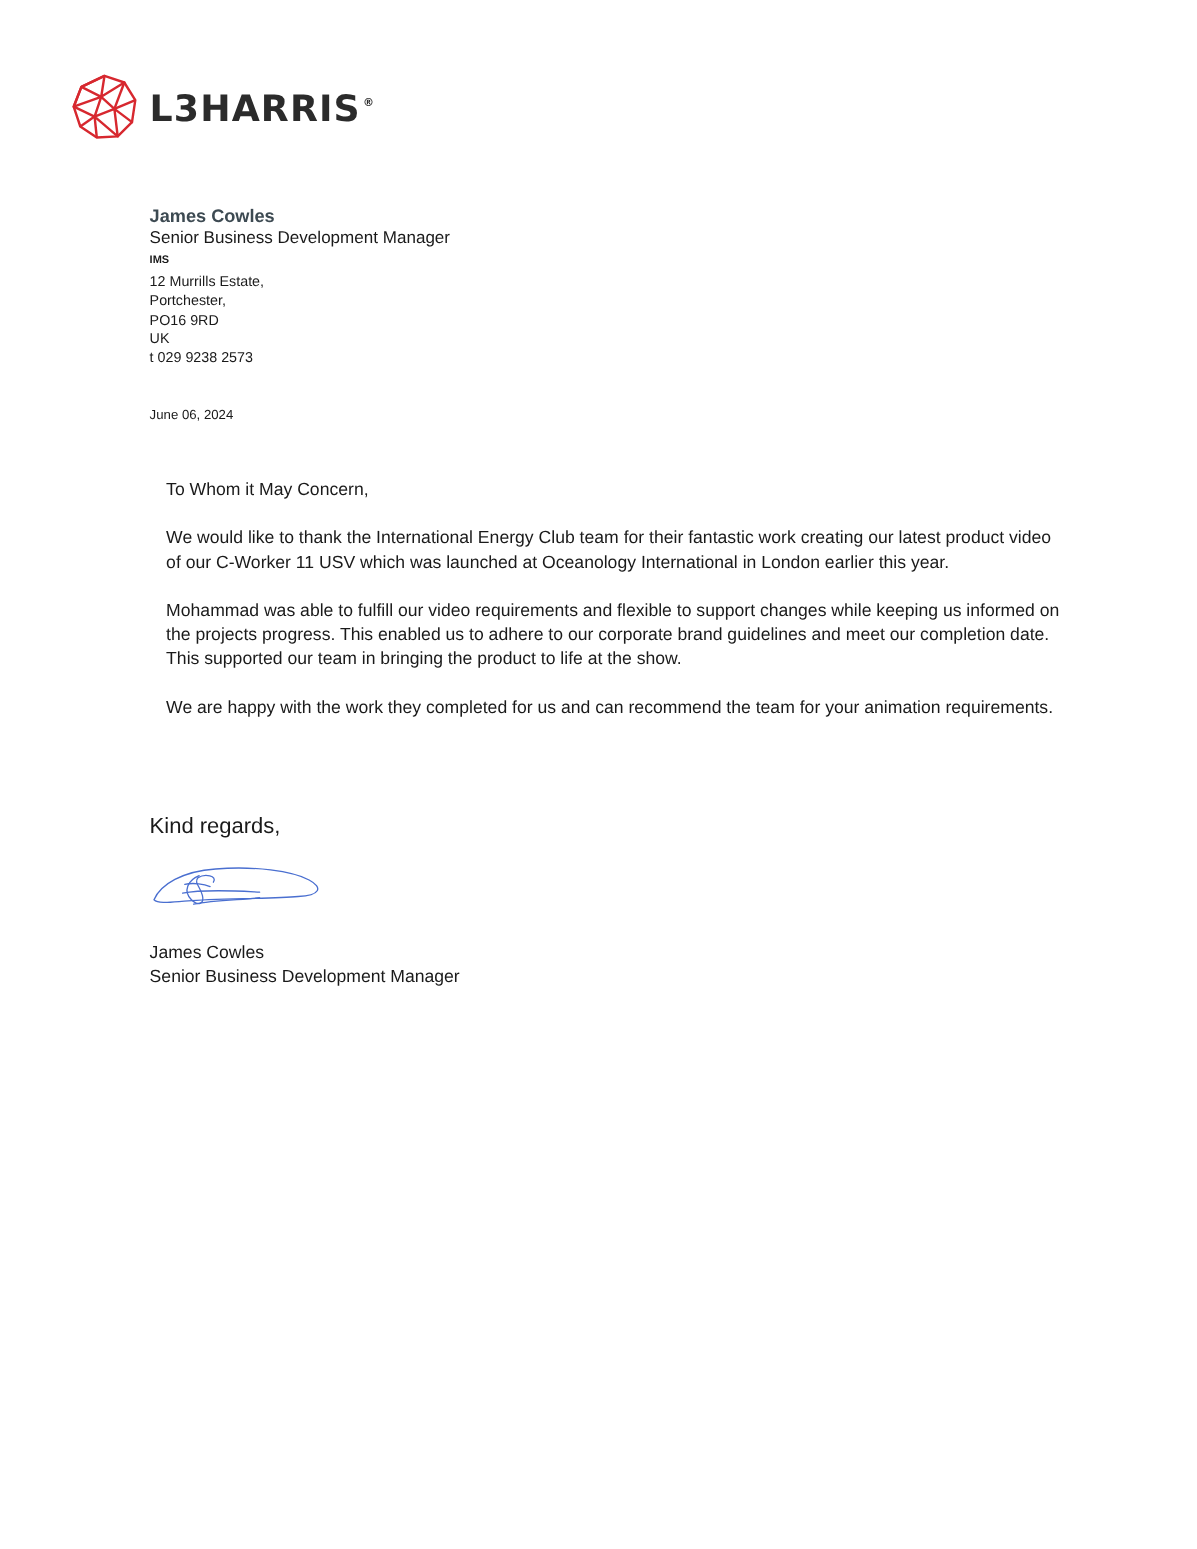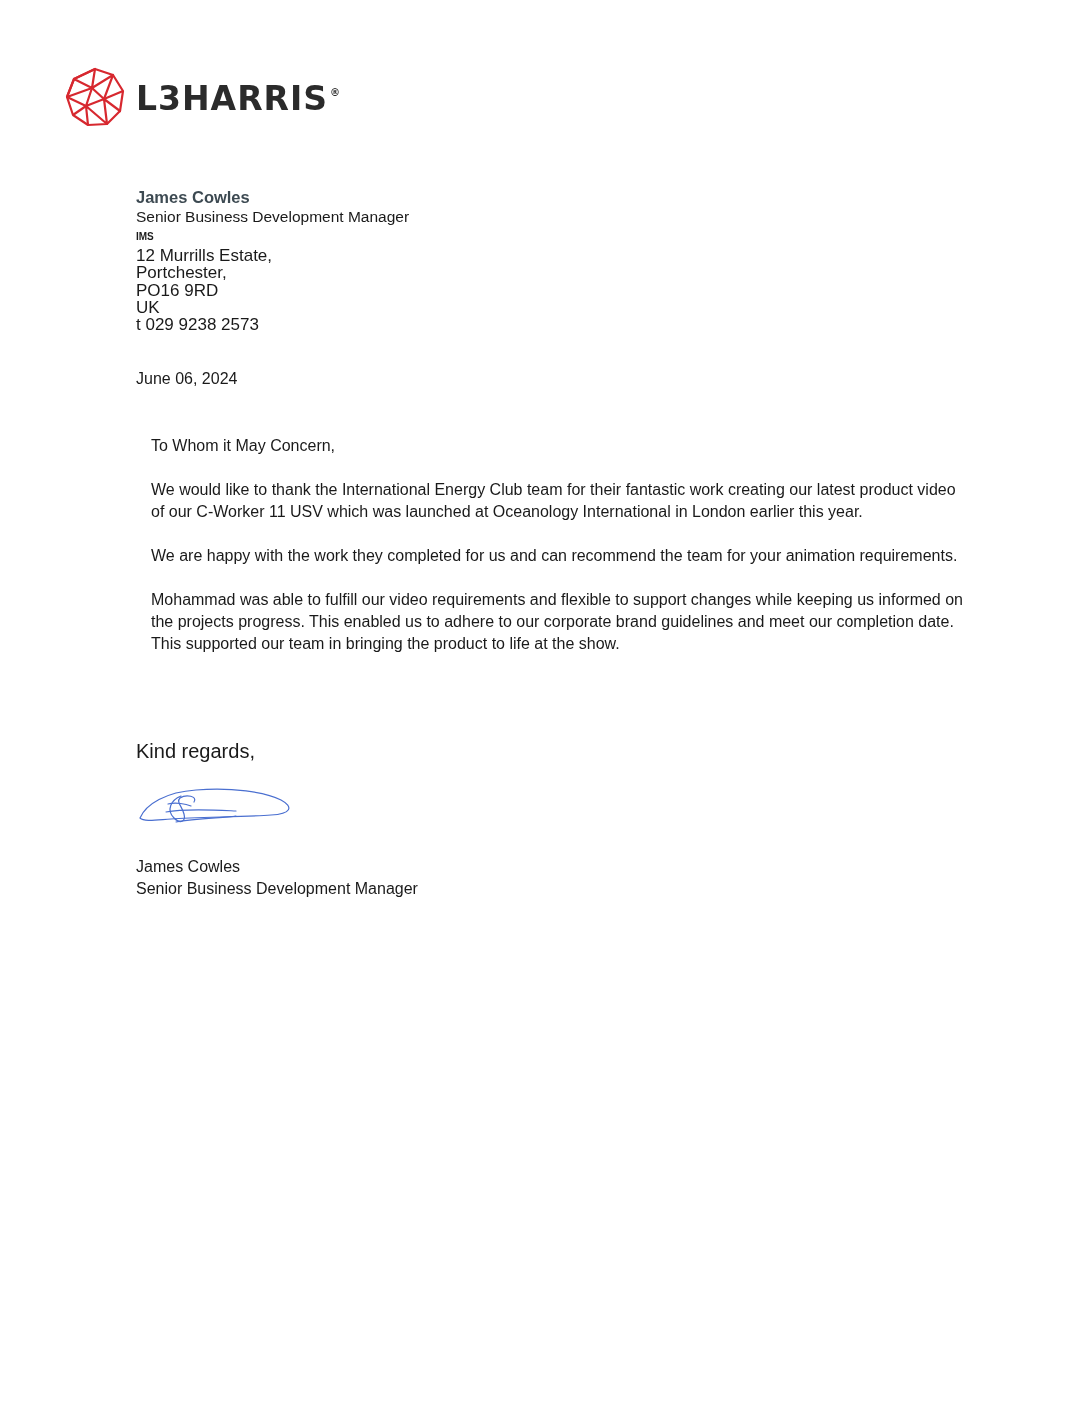--- a/index.html
+++ b/index.html
@@ -7,22 +7,22 @@
          font-family: "Liberation Sans", sans-serif; color: #1a1a1a; }
   .logo { position: absolute; left: 64px; top: 66px; display: flex; align-items: center; }
   .logo svg.mark { width: 62px; height: 62px; }
   .logo .wordmark { font-family: "DejaVu Sans", sans-serif; font-weight: bold; font-size: 33px;
                     color: #2b2b2b; margin-left: 10px; letter-spacing: 1px; position: relative; top: 1px; text-align: center; }
   .logo .reg { font-size: 10px; position: relative; top: -14px; margin-left: 2px; color: #2b2b2b; }
   .sender { position: absolute; left: 136px; top: 187px; }
   .sender .name { font-weight: bold; font-size: 16.5px; color: #3d4a52; line-height: 20px; }
   .sender .title { font-size: 15.5px; line-height: 20px; }
   .sender .org { font-weight: bold; font-size: 10px; line-height: 20px; }
-  .sender .addr { font-size: 17px; line-height: 17.3px; }
-  .date { position: absolute; left: 136px; top: 370px; font-size: 16px; }
+  .sender .addr { font-size: 13px; line-height: 17.3px; }
+  .date { position: absolute; left: 136px; top: 370px; font-size: 12px; }
   .body { position: absolute; left: 151px; top: 435px; width: 820px; font-size: 16px; line-height: 22px; }
   .body p { margin: 0 0 22px 0; }
   .closing { position: absolute; left: 136px; top: 740px; font-size: 20px; }
   .signature { position: absolute; left: 136px; top: 782px; width: 170px; height: 52px; }
   .signoff { position: absolute; left: 136px; top: 856px; font-size: 16px; line-height: 22px; }
 </style>
 </head>
 <body>
 
 <div class="logo">
@@ -49,22 +49,22 @@
   <div class="addr">PO16 9RD</div>
   <div class="addr">UK</div>
   <div class="addr">t 029 9238 2573</div>
 </div>
 
 <div class="date">June 06, 2024</div>
 
 <div class="body">
   <p>To Whom it May Concern,</p>
   <p>We would like to thank the International Energy Club team for their fantastic work creating our latest product video of our C-Worker 11 USV which was launched at Oceanology International in London earlier this year.</p>
+  <p>Mohammad was able to fulfill our video requirements and flexible to support changes while keeping us informed on the projects progress. This enabled us to adhere to our corporate brand guidelines and meet our completion date. This supported our team in bringing the product to life at the show.</p>
   <p>We are happy with the work they completed for us and can recommend the team for your animation requirements.</p>
-  <p>Mohammad was able to fulfill our video requirements and flexible to support changes while keeping us informed on the projects progress. This enabled us to adhere to our corporate brand guidelines and meet our completion date. This supported our team in bringing the product to life at the show.</p>
 </div>
 
 <div class="closing">Kind regards,</div>
 
 <svg class="signature" viewBox="0 0 170 52">
   <g fill="none" stroke="#4a6fd0" stroke-width="1.2" stroke-linecap="round">
     <path d="M4,36 C10,22 30,10 60,8 C95,5 130,10 145,18 C158,25 155,32 135,33 C110,35 60,35 35,37 C20,38 8,40 4,36"></path>
     <path d="M45,14 C35,18 30,28 38,36 C44,42 50,40 48,32 C46,24 40,20 44,16 C50,12 62,14 58,20"></path>
     <path d="M30,30 C50,26 80,28 100,29"></path>
     <path d="M40,40 C60,36 90,36 100,34"></path>

